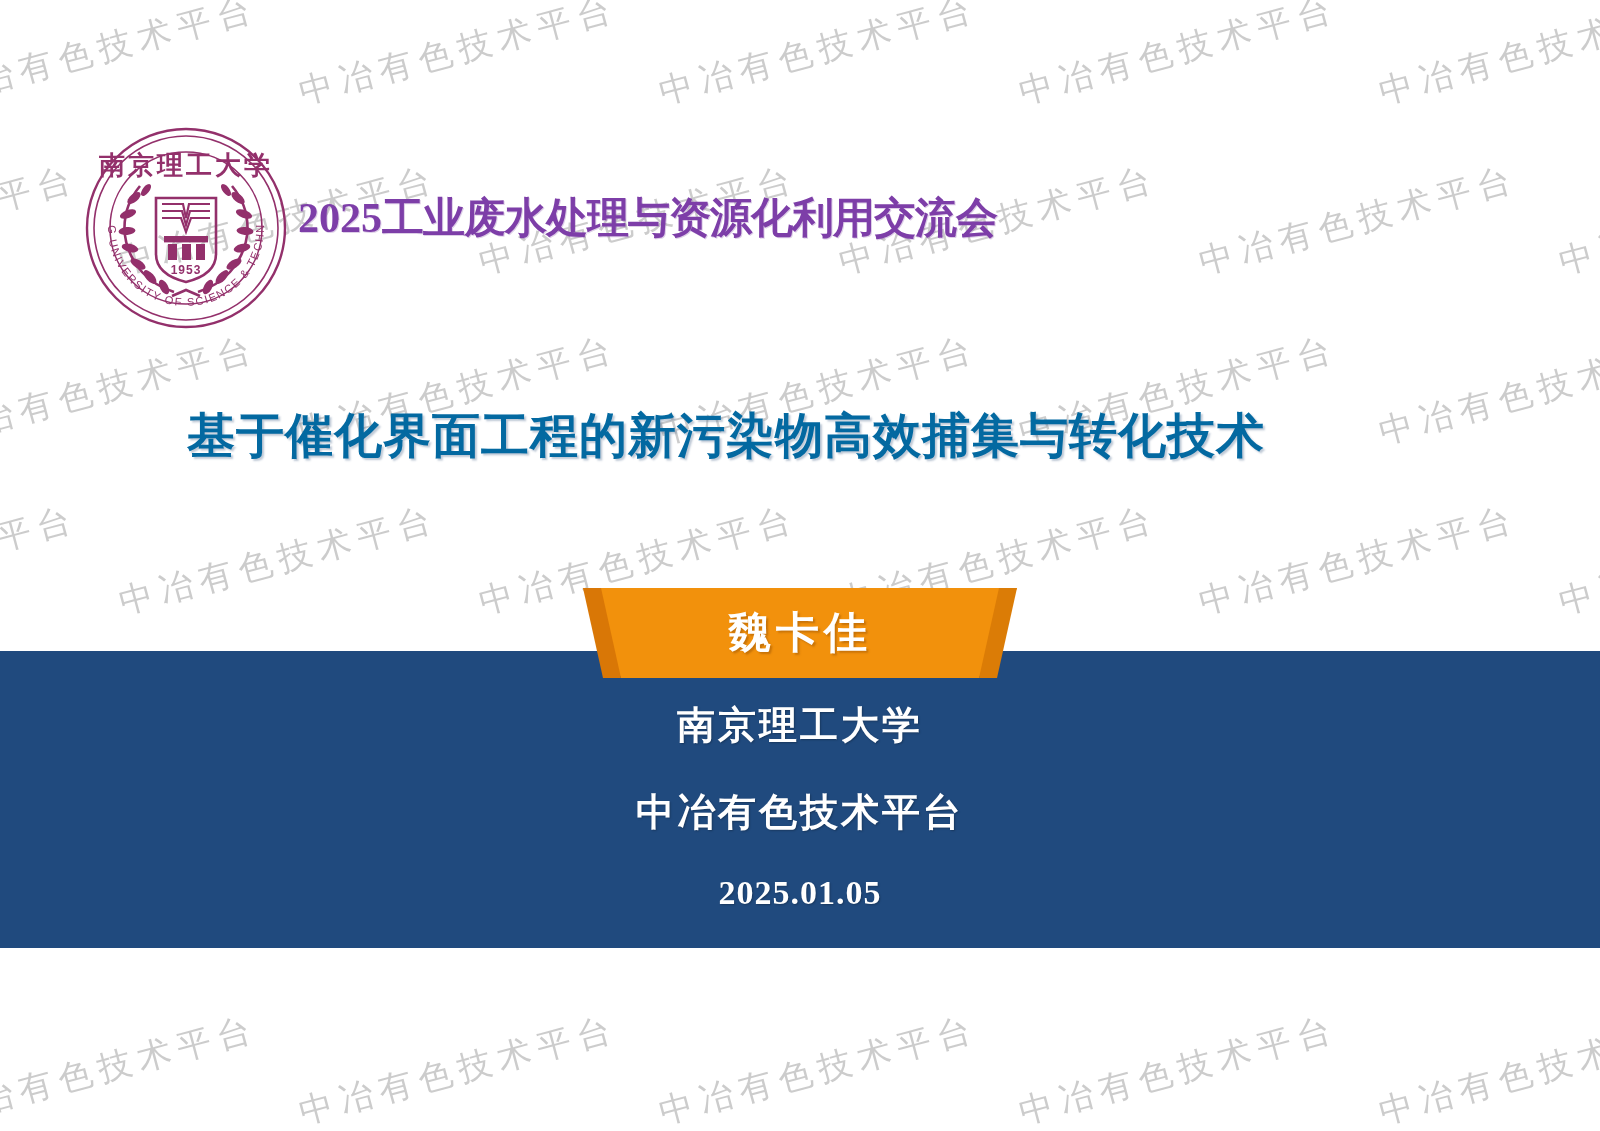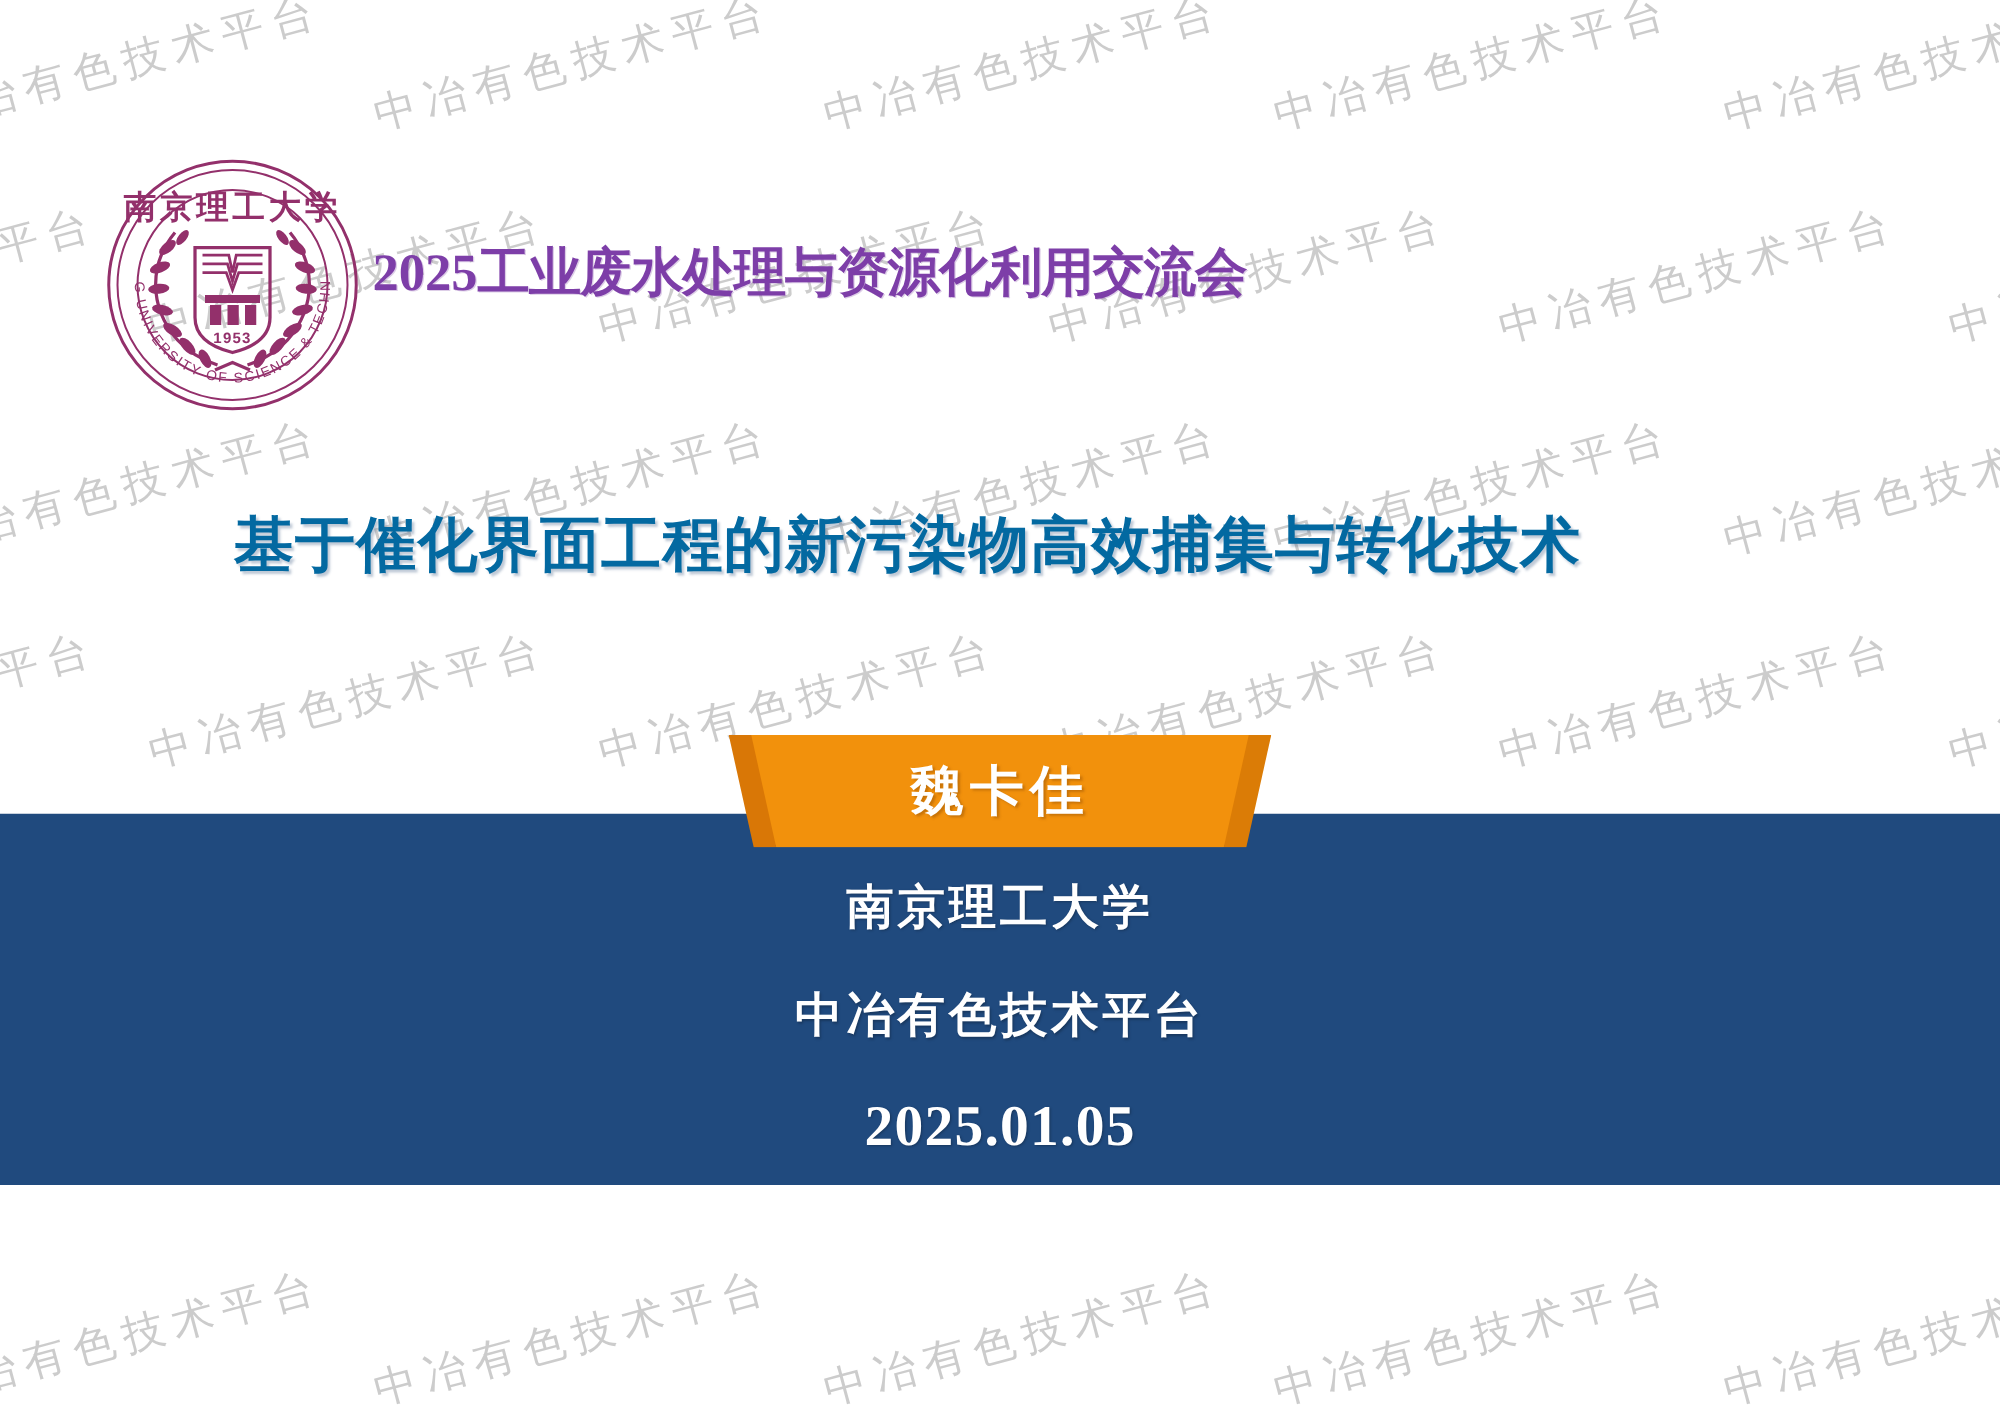--- a/index.html
+++ b/index.html
@@ -166,21 +166,21 @@
   #affiliation .line {
     font-weight: bold;
     font-size: 38px;
     letter-spacing: 3px;
     margin-bottom: 36px;
     text-shadow: 1px 1px 2px rgba(0,0,0,0.25);
   }
   #affiliation .date-line {
     font-family: "Liberation Serif", "DejaVu Serif", serif;
     font-weight: bold;
-    font-size: 46px;
+    font-size: 34px;
     letter-spacing: 1px;
     margin-bottom: 0;
     text-shadow: 1px 1px 2px rgba(0,0,0,0.25);
   }
 </style>
 </head>
 <body>
 
 <div id="slide">
 

